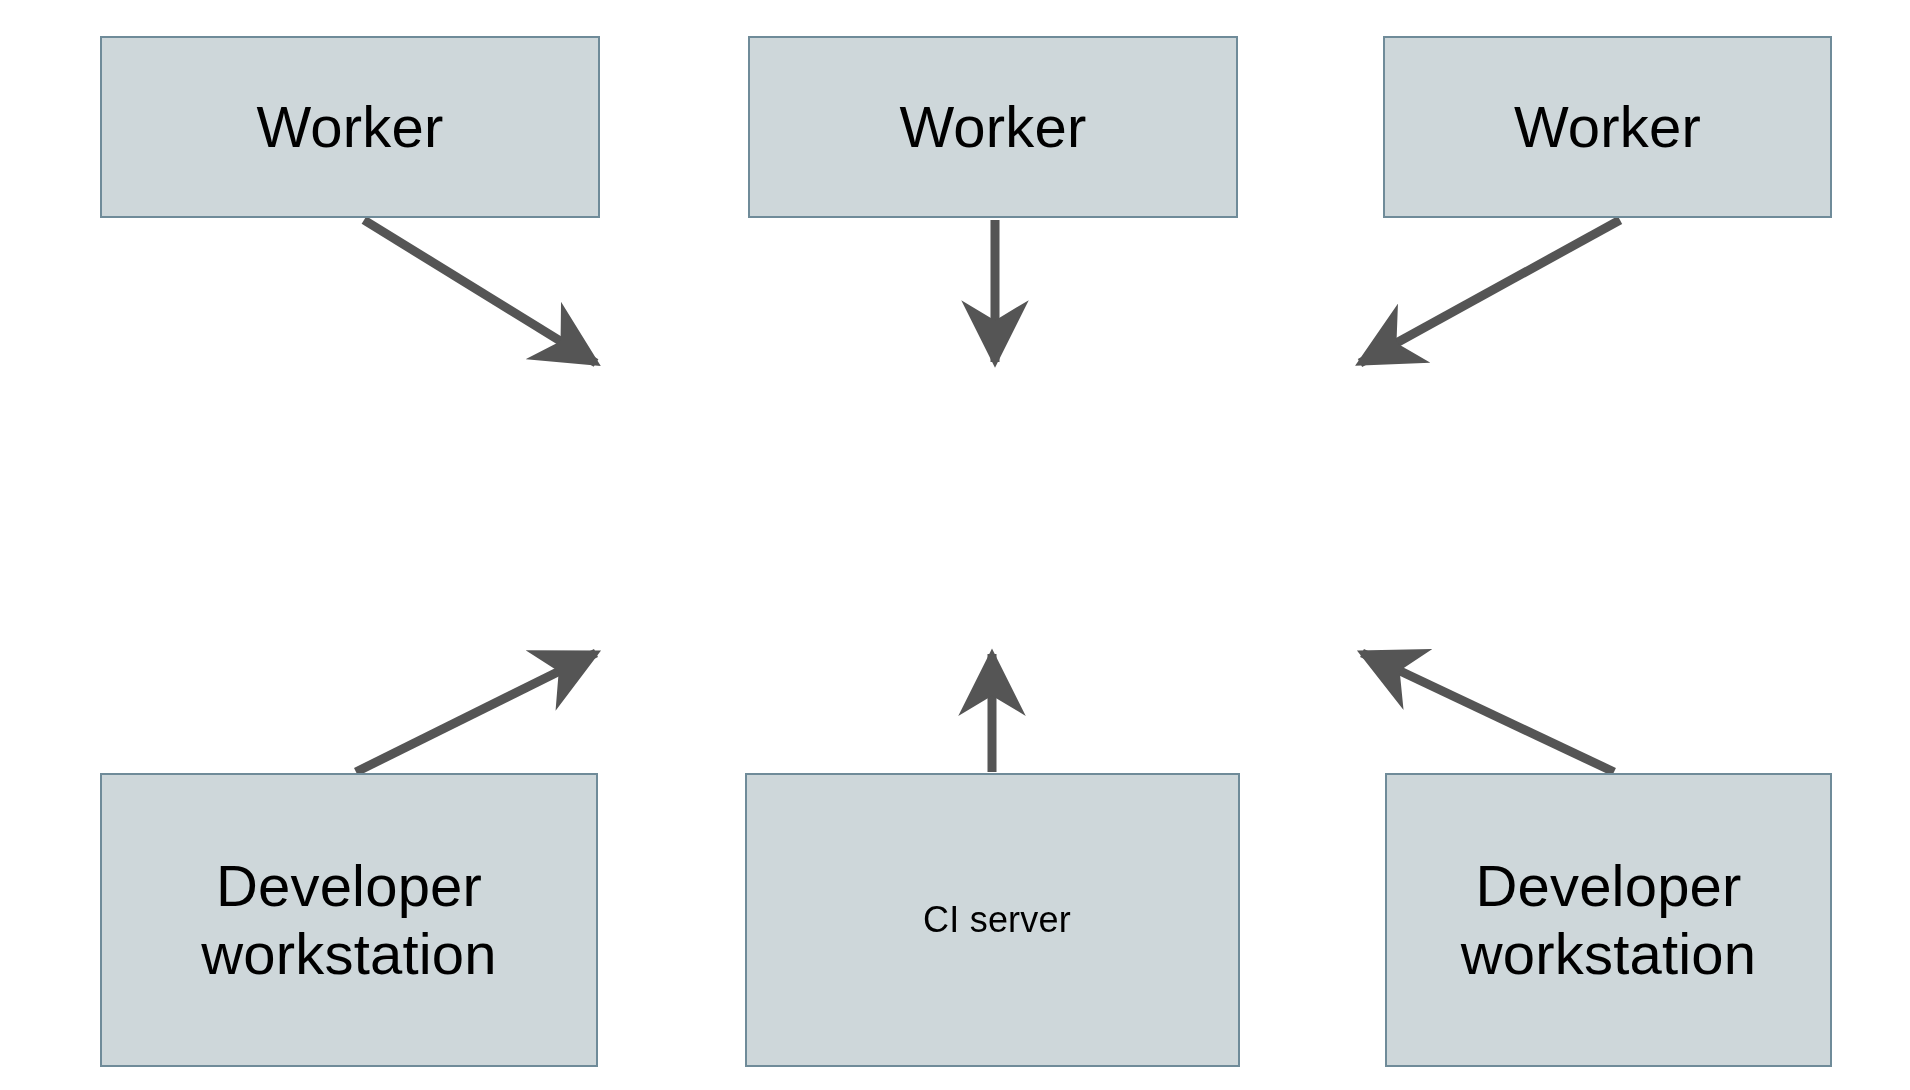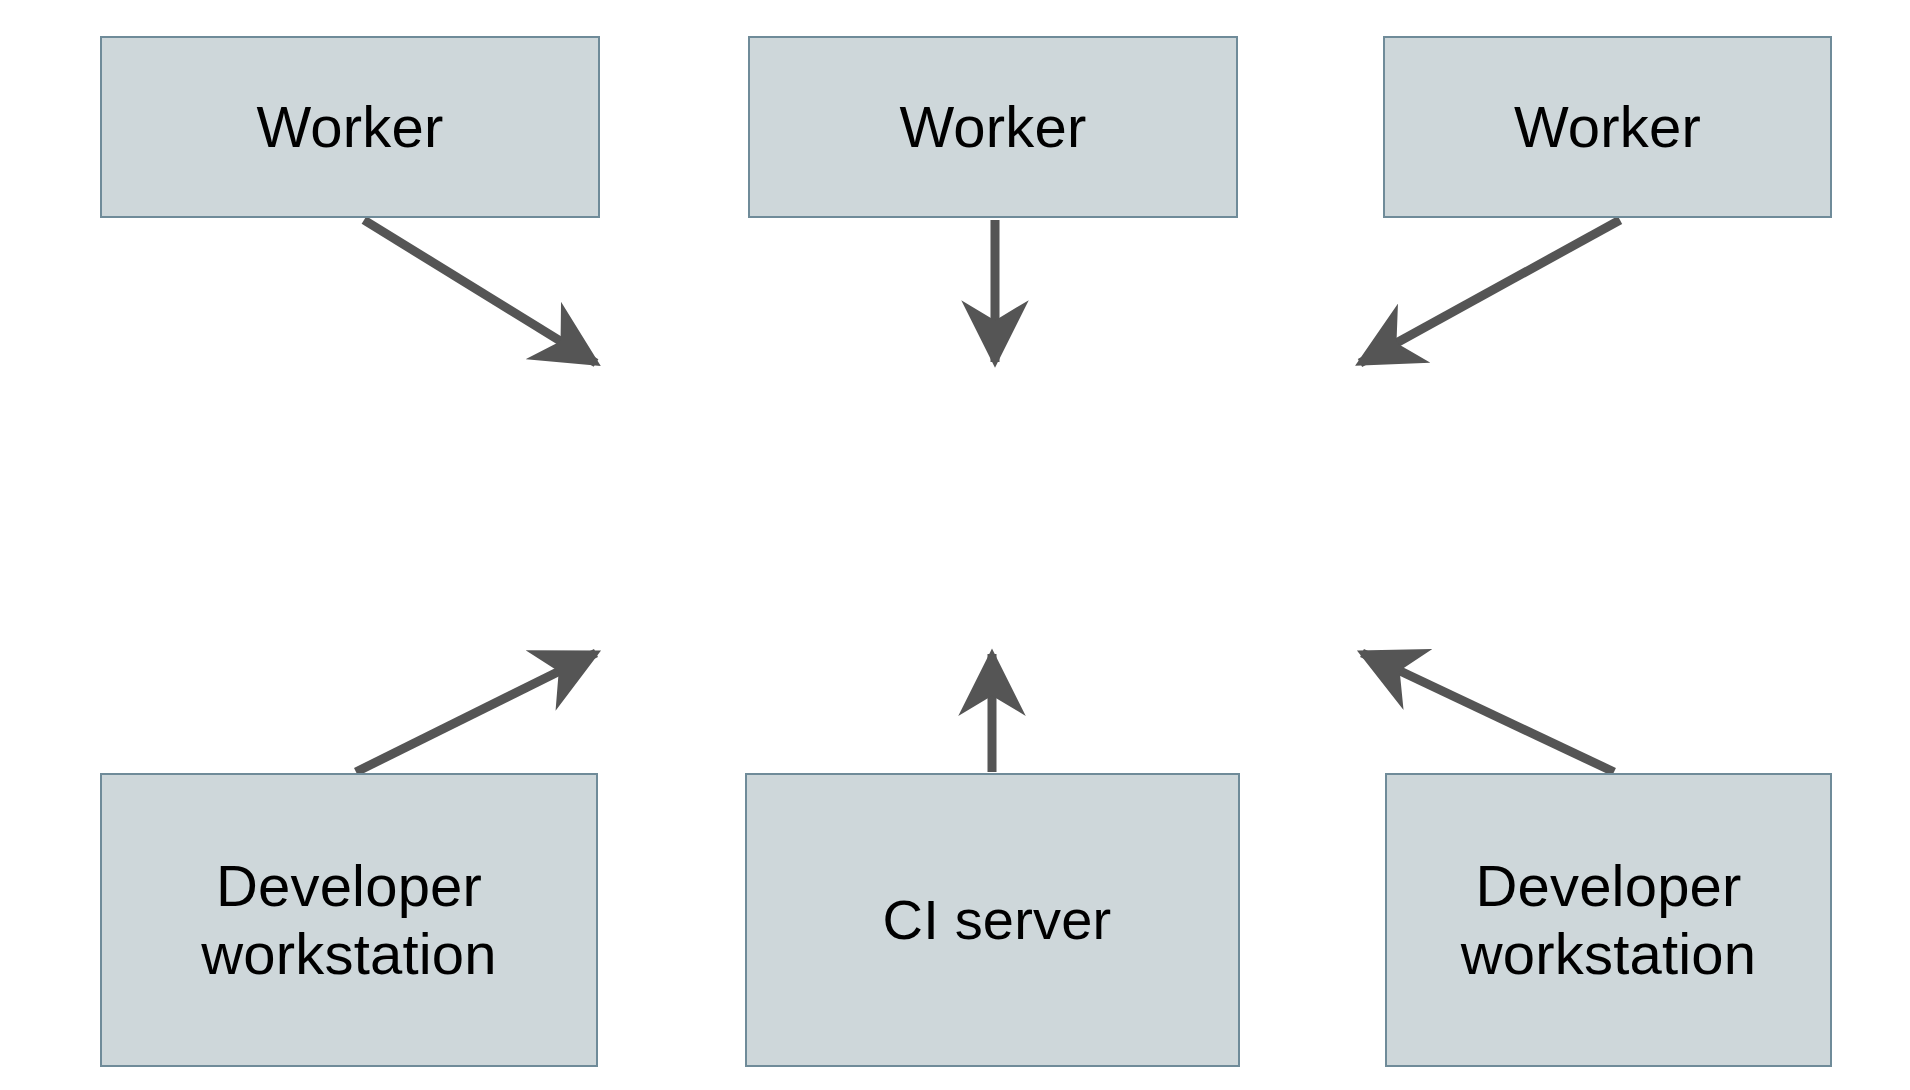--- a/index.html
+++ b/index.html
@@ -41,21 +41,21 @@
   .node-label {
     font-size: 58px;
     line-height: 1.17;
     letter-spacing: 0.2px;
     font-weight: 400;
     color: #000000;
     white-space: pre-line;
     padding: 0 8px;
   }
   .node-label.small {
-    font-size: 56px;
+    font-size: 36px;
     margin-left: 9px;
   }
   
   #node-worker-1 { left: 100px;  top: 36px;  width: 500px; height: 182px; }
   #node-worker-2 { left: 748px;  top: 36px;  width: 490px; height: 182px; }
   #node-worker-3 { left: 1383px; top: 36px;  width: 449px; height: 182px; }
   
   #node-build-master { left: 595px; top: 368px; width: 763px; height: 280px; }
   
   #node-dev-ws-1 { left: 100px;  top: 773px; width: 498px; height: 294px; }

